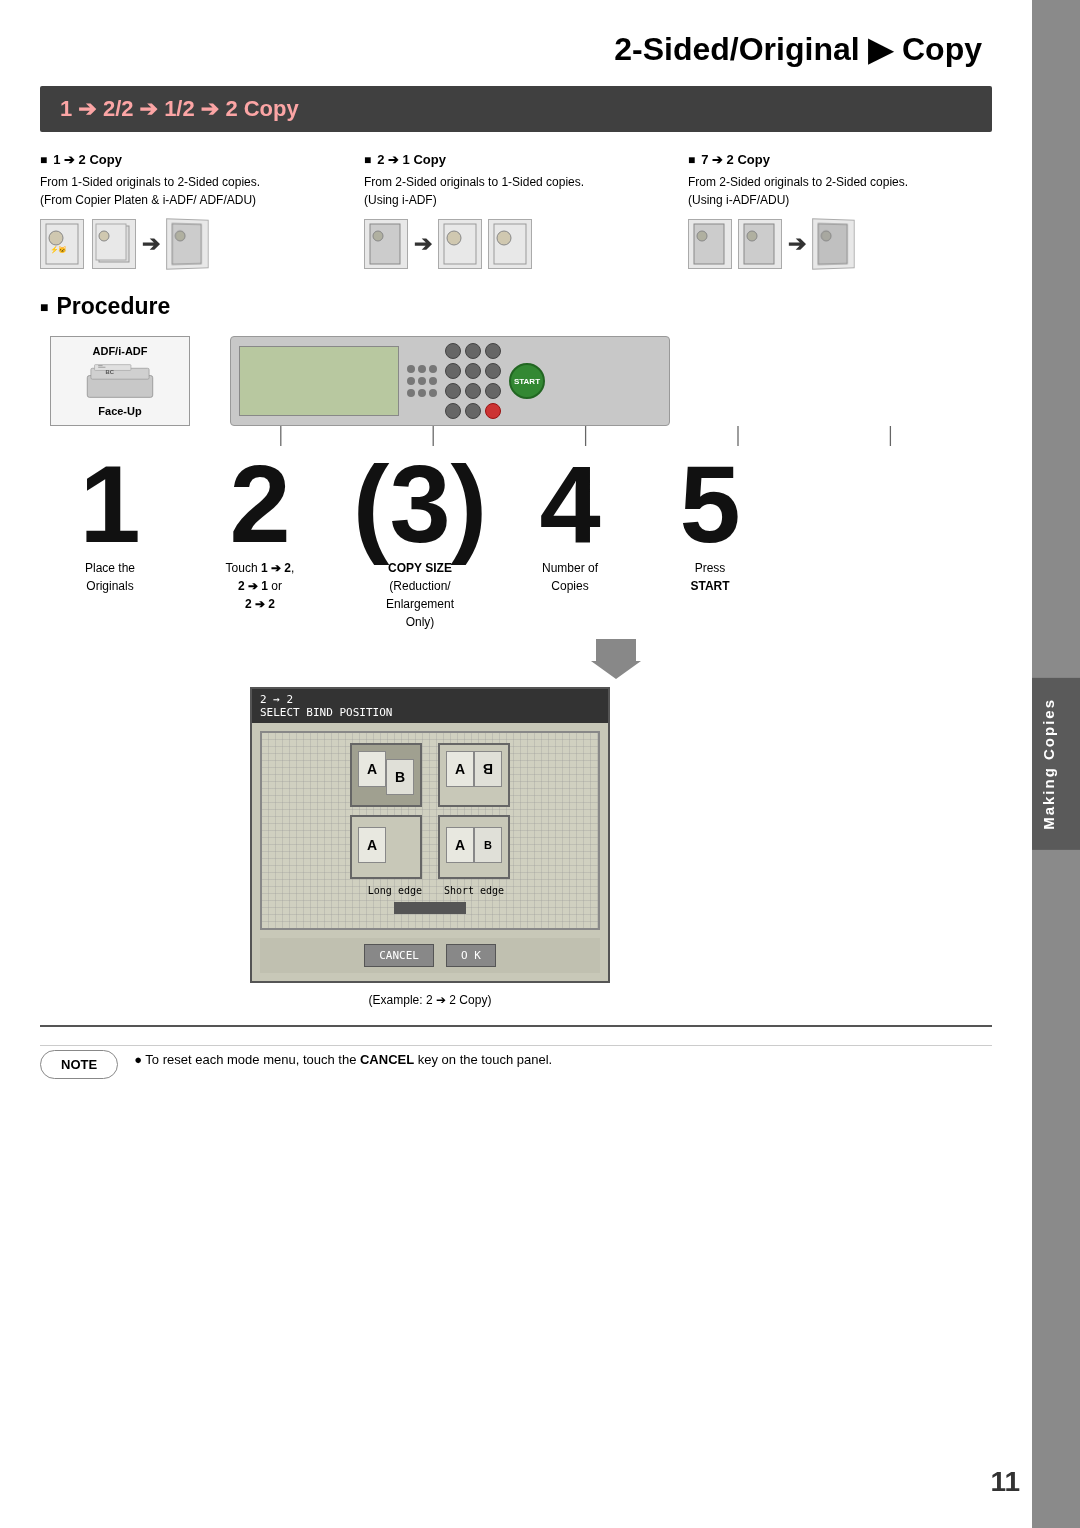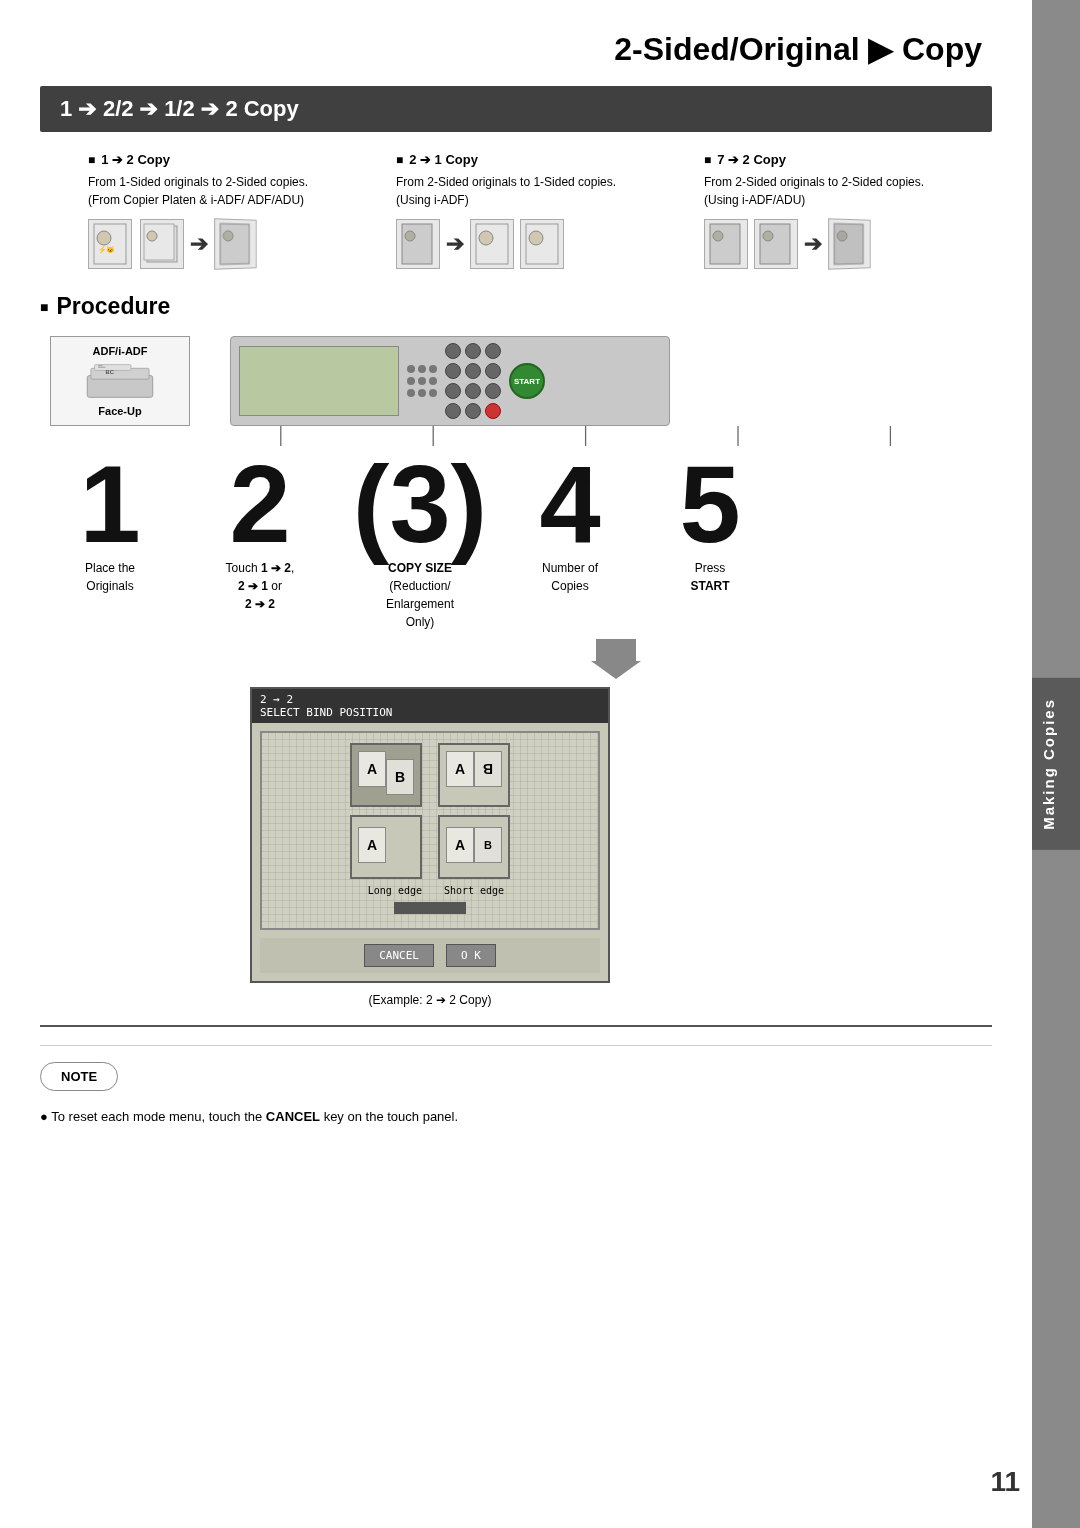--- a/index.html
+++ b/index.html
@@ -54,34 +54,33 @@
       text-align: right;
       font-size: 32px;
       font-weight: bold;
       margin-bottom: 18px;
       padding-right: 10px;
     }
 
     
     .section-header {
       background: #404040;
-      color: #ffffff;
+      color: #fca5a5;
       font-size: 22px;
       font-weight: bold;
       padding: 10px 20px;
       margin-bottom: 20px;
       border-radius: 2px;
     }
 
     
     .copy-types {
       display: flex;
       gap: 20px;
       margin-bottom: 24px;
-      margin-left: 48px;
     }
     .copy-type {
       flex: 1;
     }
     .copy-type-title {
       font-weight: bold;
       font-size: 13px;
       margin-bottom: 6px;
       display: flex;
       align-items: center;
@@ -185,23 +184,22 @@
       font-size: 12px;
       margin-bottom: 16px;
     }
 
     
     .note-section {
       display: flex;
       align-items: flex-start;
       gap: 16px;
       margin-top: 4px;
-      padding-top: 16px;
+      padding-top: 4px;
       border-top: 1px solid #ccc;
-      flex-direction: column;
     }
     .note-box {
       border: 1px solid #888;
       border-radius: 20px;
       padding: 6px 20px;
       font-size: 13px;
       font-weight: bold;
       white-space: nowrap;
     }
     .note-text {

